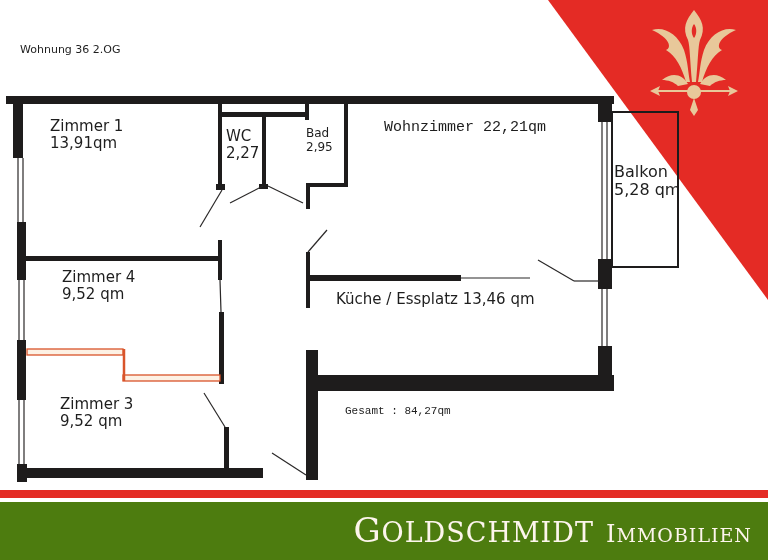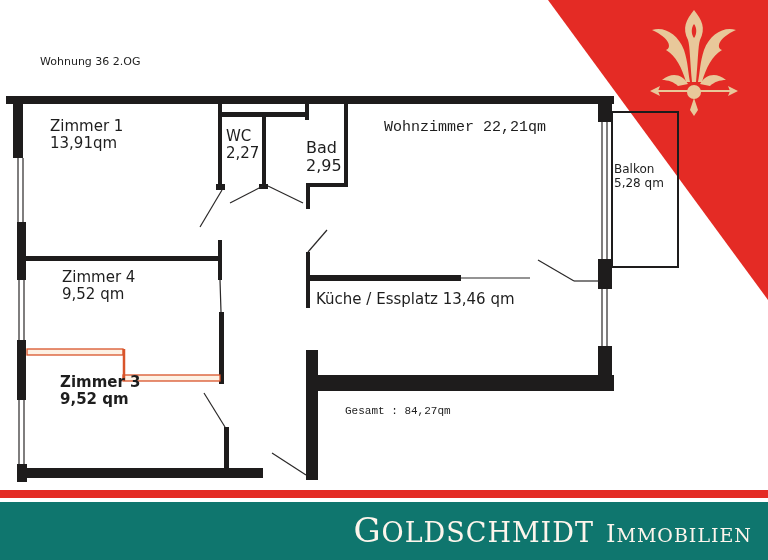--- a/index.html
+++ b/index.html
@@ -1,27 +1,27 @@
 <!DOCTYPE html>
 <html><head>
 <meta charset="utf-8">
 <style>
   html, body { margin:0; padding:0; }
   body { width:768px; height:560px; position:relative; overflow:hidden; background:#ffffff; font-family:"DejaVu Sans", sans-serif; }
   .wall { position:absolute; background:#1e1c1c; }
   .label { position:absolute; color:#1e1e1e; font-family:"DejaVu Sans", sans-serif; line-height:1.15; white-space:nowrap; }
   .lbl-lg { font-size:15px; }
-  .lbl-md { font-size:12px; }
-  .lbl-sm { font-size:16px;margin-top:12px; }
+  .lbl-md { font-size:16px; }
+  .lbl-sm { font-size:12px; }
   .lbl-xs { font-size:11px; }
   #plan-svg { position:absolute; left:0; top:0; }
   .corner { position:absolute; right:0; top:0; width:0; height:0; border-top:300px solid #e42b25; border-left:220px solid transparent; }
   .logo { position:absolute; left:648px; top:6px; width:92px; height:112px; }
   .footer-line { position:absolute; left:0; width:768px; background:#e42b25; }
-  .footer { position:absolute; left:0; top:502px; width:768px; height:58px; background:#0f766e; }
+  .footer { position:absolute; left:0; top:502px; width:768px; height:58px; background:#4d7c0f; }
   .brand { position:absolute; right:16px; top:8px; color:#fdf5ec; font-family:"DejaVu Serif", serif; white-space:nowrap; letter-spacing:1px; }
   .brand .b1 { font-size:34px; }
   .brand .b1 small { font-size:27px; }
   .brand .b2 { font-size:24px; margin-left:12px; }
   .brand .b2 small { font-size:19px; }
 </style>
 </head>
 <body>
 
 <div class="corner"></div>
@@ -40,21 +40,21 @@
 
     <rect x="8" y="84" width="76" height="2"></rect>
     <path d="M2 85 L12 80 L10 85 L12 90 Z"></path>
     <path d="M90 85 L80 80 L82 85 L80 90 Z"></path>
 
     <circle cx="46" cy="86" r="7"></circle>
     <path d="M46 92 L50 104 L46 110 L42 104 Z"></path>
   </g>
 </svg>
 
-<div class="label lbl-xs" style="left:20px;top:56px;margin-left:20px;">Wohnung 36   2.OG</div>
+<div class="label lbl-xs" style="left:20px;top:44px;">Wohnung 36   2.OG</div>
 
 <div>
 
   <div class="wall" style="left:6px;top:96px;width:608px;height:8px;"></div>
 
   <div class="wall" style="left:13px;top:96px;width:10px;height:62px;"></div>
   <div class="wall" style="left:17px;top:222px;width:9px;height:58px;"></div>
   <div class="wall" style="left:17px;top:340px;width:9px;height:60px;"></div>
   <div class="wall" style="left:17px;top:464px;width:10px;height:18px;"></div>
 
@@ -140,22 +140,22 @@
 </div>
 <div class="label lbl-lg" style="left:384px;top:119px;font-family:Liberation Mono, monospace;">Wohnzimmer 22,21qm</div>
 <div class="label lbl-md" style="left:614px;top:163px;">
   <div>Balkon</div>
   <div>5,28 qm</div>
 </div>
 <div class="label lbl-lg" style="left:62px;top:269px;">
   <div>Zimmer 4</div>
   <div>9,52 qm</div>
 </div>
-<div class="label lbl-lg" style="left:316px;top:291px;">Küche / Essplatz 13,46 qm</div>
-<div class="label lbl-lg" style="left:60px;top:374px;font-weight:bold;">
+<div class="label lbl-lg" style="left:336px;top:291px;">Küche / Essplatz 13,46 qm</div>
+<div class="label lbl-lg" style="left:60px;top:396px;">
   <div>Zimmer 3</div>
   <div>9,52 qm</div>
 </div>
 <div class="label lbl-xs" style="left:345px;top:405px;font-family:Liberation Mono, monospace;">Gesamt : 84,27qm</div>
 
 <div class="footer-line" style="top:490px;height:8px;"></div>
 <div class="footer">
   <div class="brand">
     <span class="b1"><span>G</span><small>OLDSCHMIDT</small></span><span class="b2"><span>I</span><small>MMOBILIEN</small></span>
   </div>

